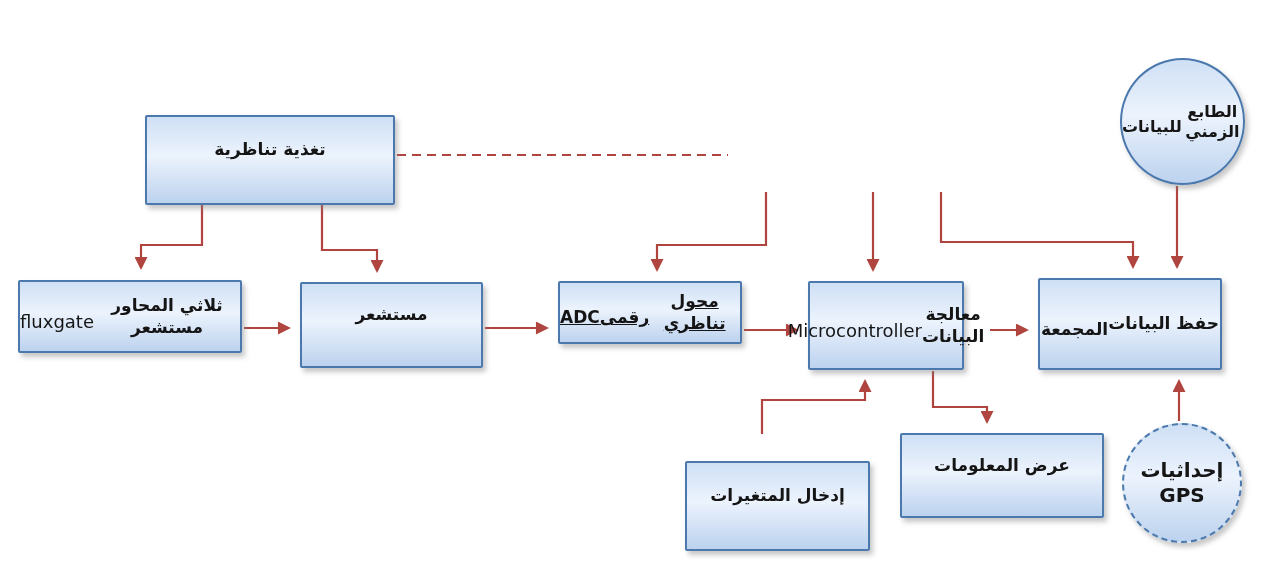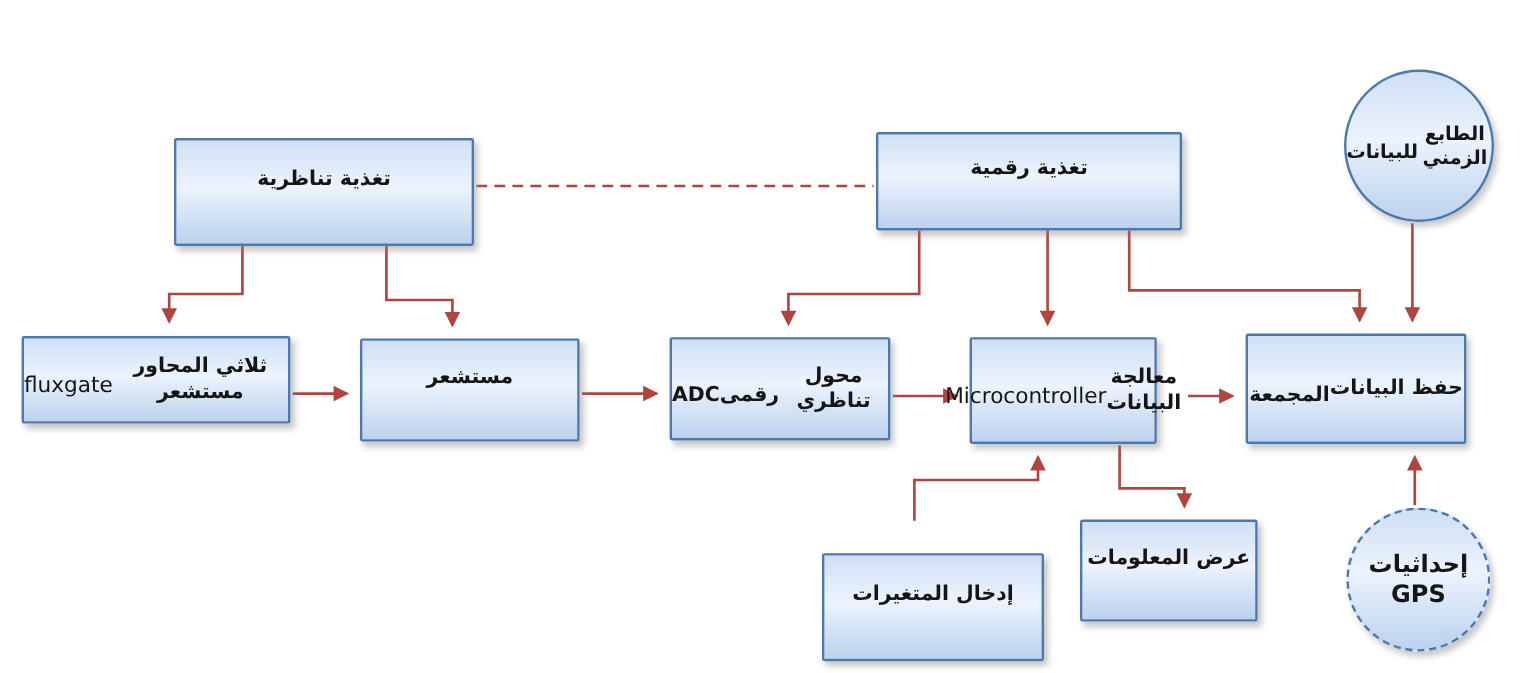--- a/index.html
+++ b/index.html
@@ -60,58 +60,55 @@
       <path d="M762,434 L762,400 L865,400 L865,381" marker-end="url(#arrow)"></path>
       <path d="M933,371 L933,407 L987,407 L987,422" marker-end="url(#arrow)"></path>
       <path d="M1179,421 L1179,381" marker-end="url(#arrow)"></path>
     </g>
   </svg>
 
   <div class="node pad-b" style="left:145px;top:115px;width:250px;height:90px;">
     <span>تغذية تناظرية</span>
   </div>
 
-  <div class="node pad-b" style="left:730px;top:110px;width:255px;height:82px;">
-    <span>تغذية رقمية</span>
-  </div>
 
   <div class="node circle" style="left:1120px;top:58px;width:125px;height:127px;font-size:16px;">
     <span>الطابع الزمني</span>
     <span class="l2">للبيانات</span>
   </div>
 
   <div class="node" style="left:18px;top:280px;width:224px;height:73px;">
     <span>ثلاثي المحاور مستشعر</span>
     <span class="l2 en squiggle">fluxgate</span>
   </div>
 
   <div class="node pad-b" style="left:300px;top:282px;width:183px;height:86px;">
     <span>مستشعر</span>
   </div>
 
-  <div class="node" style="left:558px;top:281px;width:184px;height:86px;">
+  <div class="node" style="left:558px;top:281px;width:184px;height:63px;text-decoration:underline;">
     <span>محول تناظري</span>
     <span class="l2">رقمىADC</span>
   </div>
 
   <div class="node" style="left:808px;top:281px;width:156px;height:89px;">
     <span>معالجة البيانات</span>
     <span class="l2 en">Microcontroller</span>
   </div>
 
   <div class="node" style="left:1038px;top:278px;width:184px;height:92px;">
     <span>حفظ البيانات</span>
     <span class="l2">المجمعة</span>
   </div>
 
   <div class="node pad-b" style="left:685px;top:461px;width:185px;height:90px;">
     <span>إدخال المتغيرات</span>
   </div>
 
-  <div class="node pad-b" style="left:900px;top:433px;width:148px;height:85px;">
+  <div class="node pad-b" style="left:900px;top:433px;width:204px;height:85px;">
     <span>عرض المعلومات</span>
   </div>
 
   <div class="node circle dashed" style="left:1122px;top:423px;width:120px;height:120px;font-size:20px;">
     <span>إحداثيات  GPS</span>
   </div>
 
 </div>
 
 </body></html>

